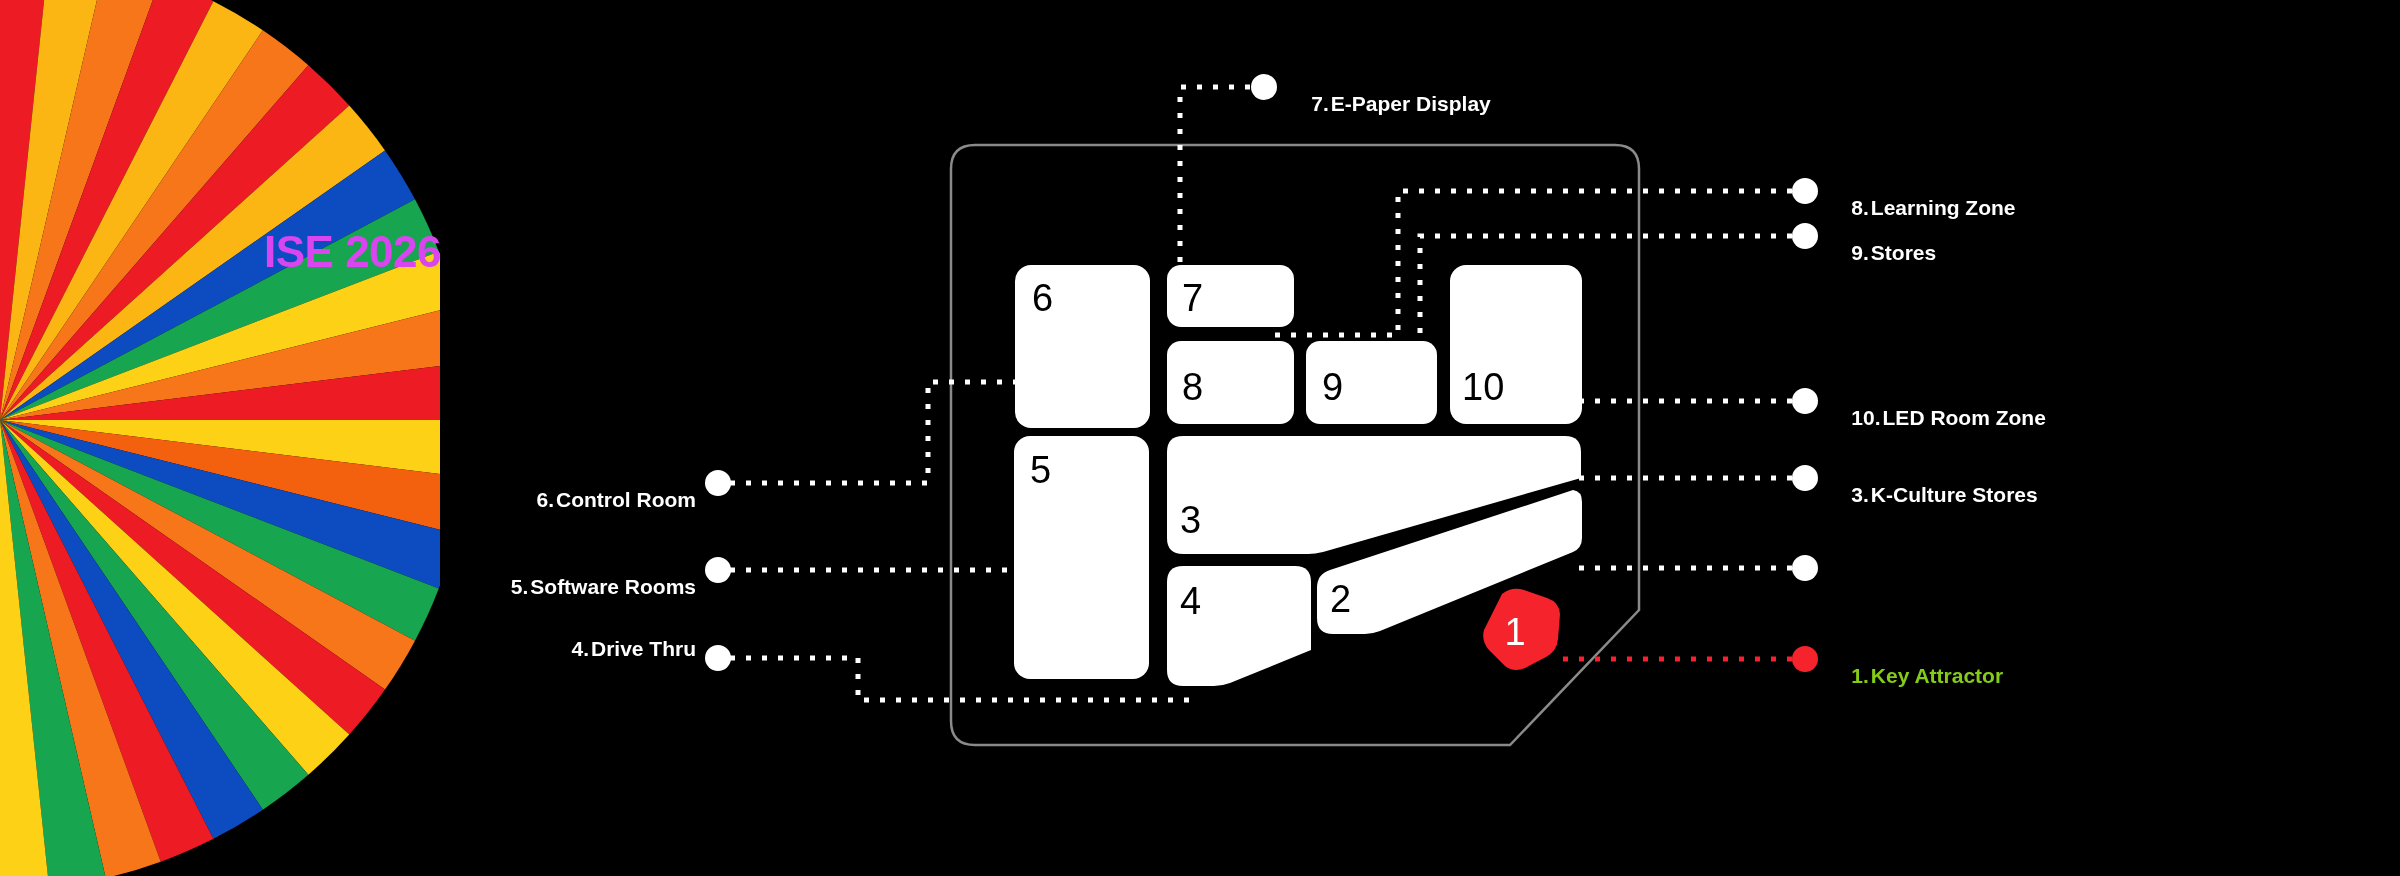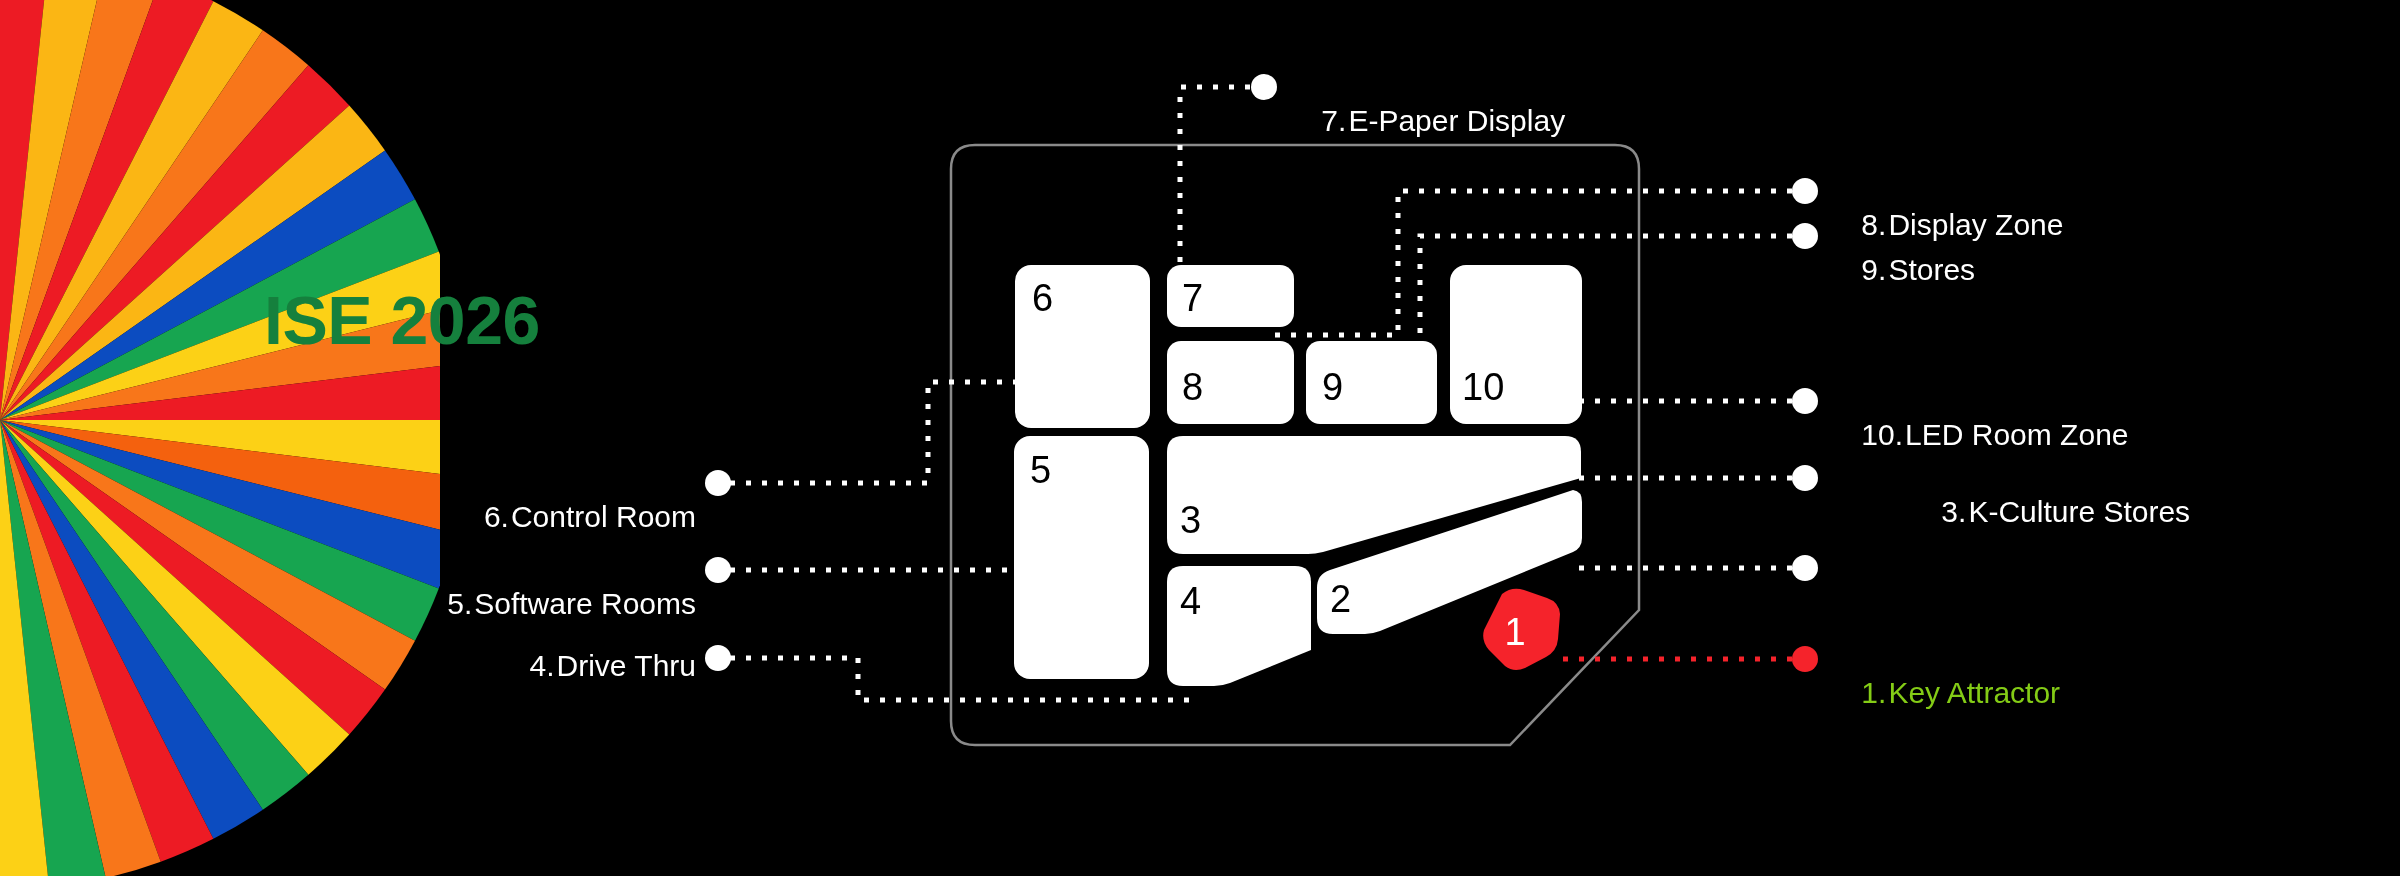--- a/index.html
+++ b/index.html
@@ -21,42 +21,42 @@
     position: absolute;
     left: 0; top: 0;
     width: 440px; height: 876px;
     pointer-events: none;
   }
 
   
   #title {
     position: absolute;
     left: 264px; top: 128px;
-    font-size: 68px;
+    font-size: 44px;
     font-weight: 700;
     line-height: 1.13;
     letter-spacing: -0.5px;
-    color: #15803d;
+    color: #d946ef;
     white-space: pre;
     z-index: 5;
   }
   #title .line { display: block; }
 
   
   #map {
     position: absolute;
     left: 0; top: 0;
     width: 2400px; height: 876px;
   }
 
   
   .legend-label {
     position: absolute;
-    font-size: 30px;
-    font-weight: 400;
+    font-size: 21px;
+    font-weight: 700;
     line-height: 1.28;
     color: #ffffff;
     white-space: pre;
     z-index: 4;
   }
   .legend-label.right { text-align: left; }
   .legend-label.left  { text-align: left; margin-left: 35px; }
   .legend-label.accent { color: #84cc16; }
   .legend-label .num { margin-right: 2px; }
 </style>
@@ -195,32 +195,32 @@
       </g>
 
     </g>
   </svg>
 
   <div class="legend-label right" style="left:1288px; top:64px;">
     <span class="num">7.</span><span>E-Paper Display</span>
   </div>
 
   <div class="legend-label right" style="left:1828px; top:168px;">
-    <span class="num">8.</span><span>Display Zone</span>
+    <span class="num">8.</span><span>Learning Zone</span>
   </div>
 
   <div class="legend-label right" style="left:1828px; top:213px;">
     <span class="num">9.</span><span>Stores</span>
   </div>
 
   <div class="legend-label right" style="left:1828px; top:378px;">
     <span class="num">10.</span><span>LED Room Zone</span>
   </div>
 
-  <div class="legend-label right" style="left:1908px; top:455px;">
+  <div class="legend-label right" style="left:1828px; top:455px;">
     <span class="num">3.</span><span>K-Culture Stores</span>
   </div>
 
 
   <div class="legend-label right accent" style="left:1828px; top:636px;">
     <span class="num">1.</span><span>Key Attractor</span>
   </div>
 
   <div class="legend-label left" style="right:1704px; top:460px;">
     <span class="num">6.</span><span>Control Room</span>

